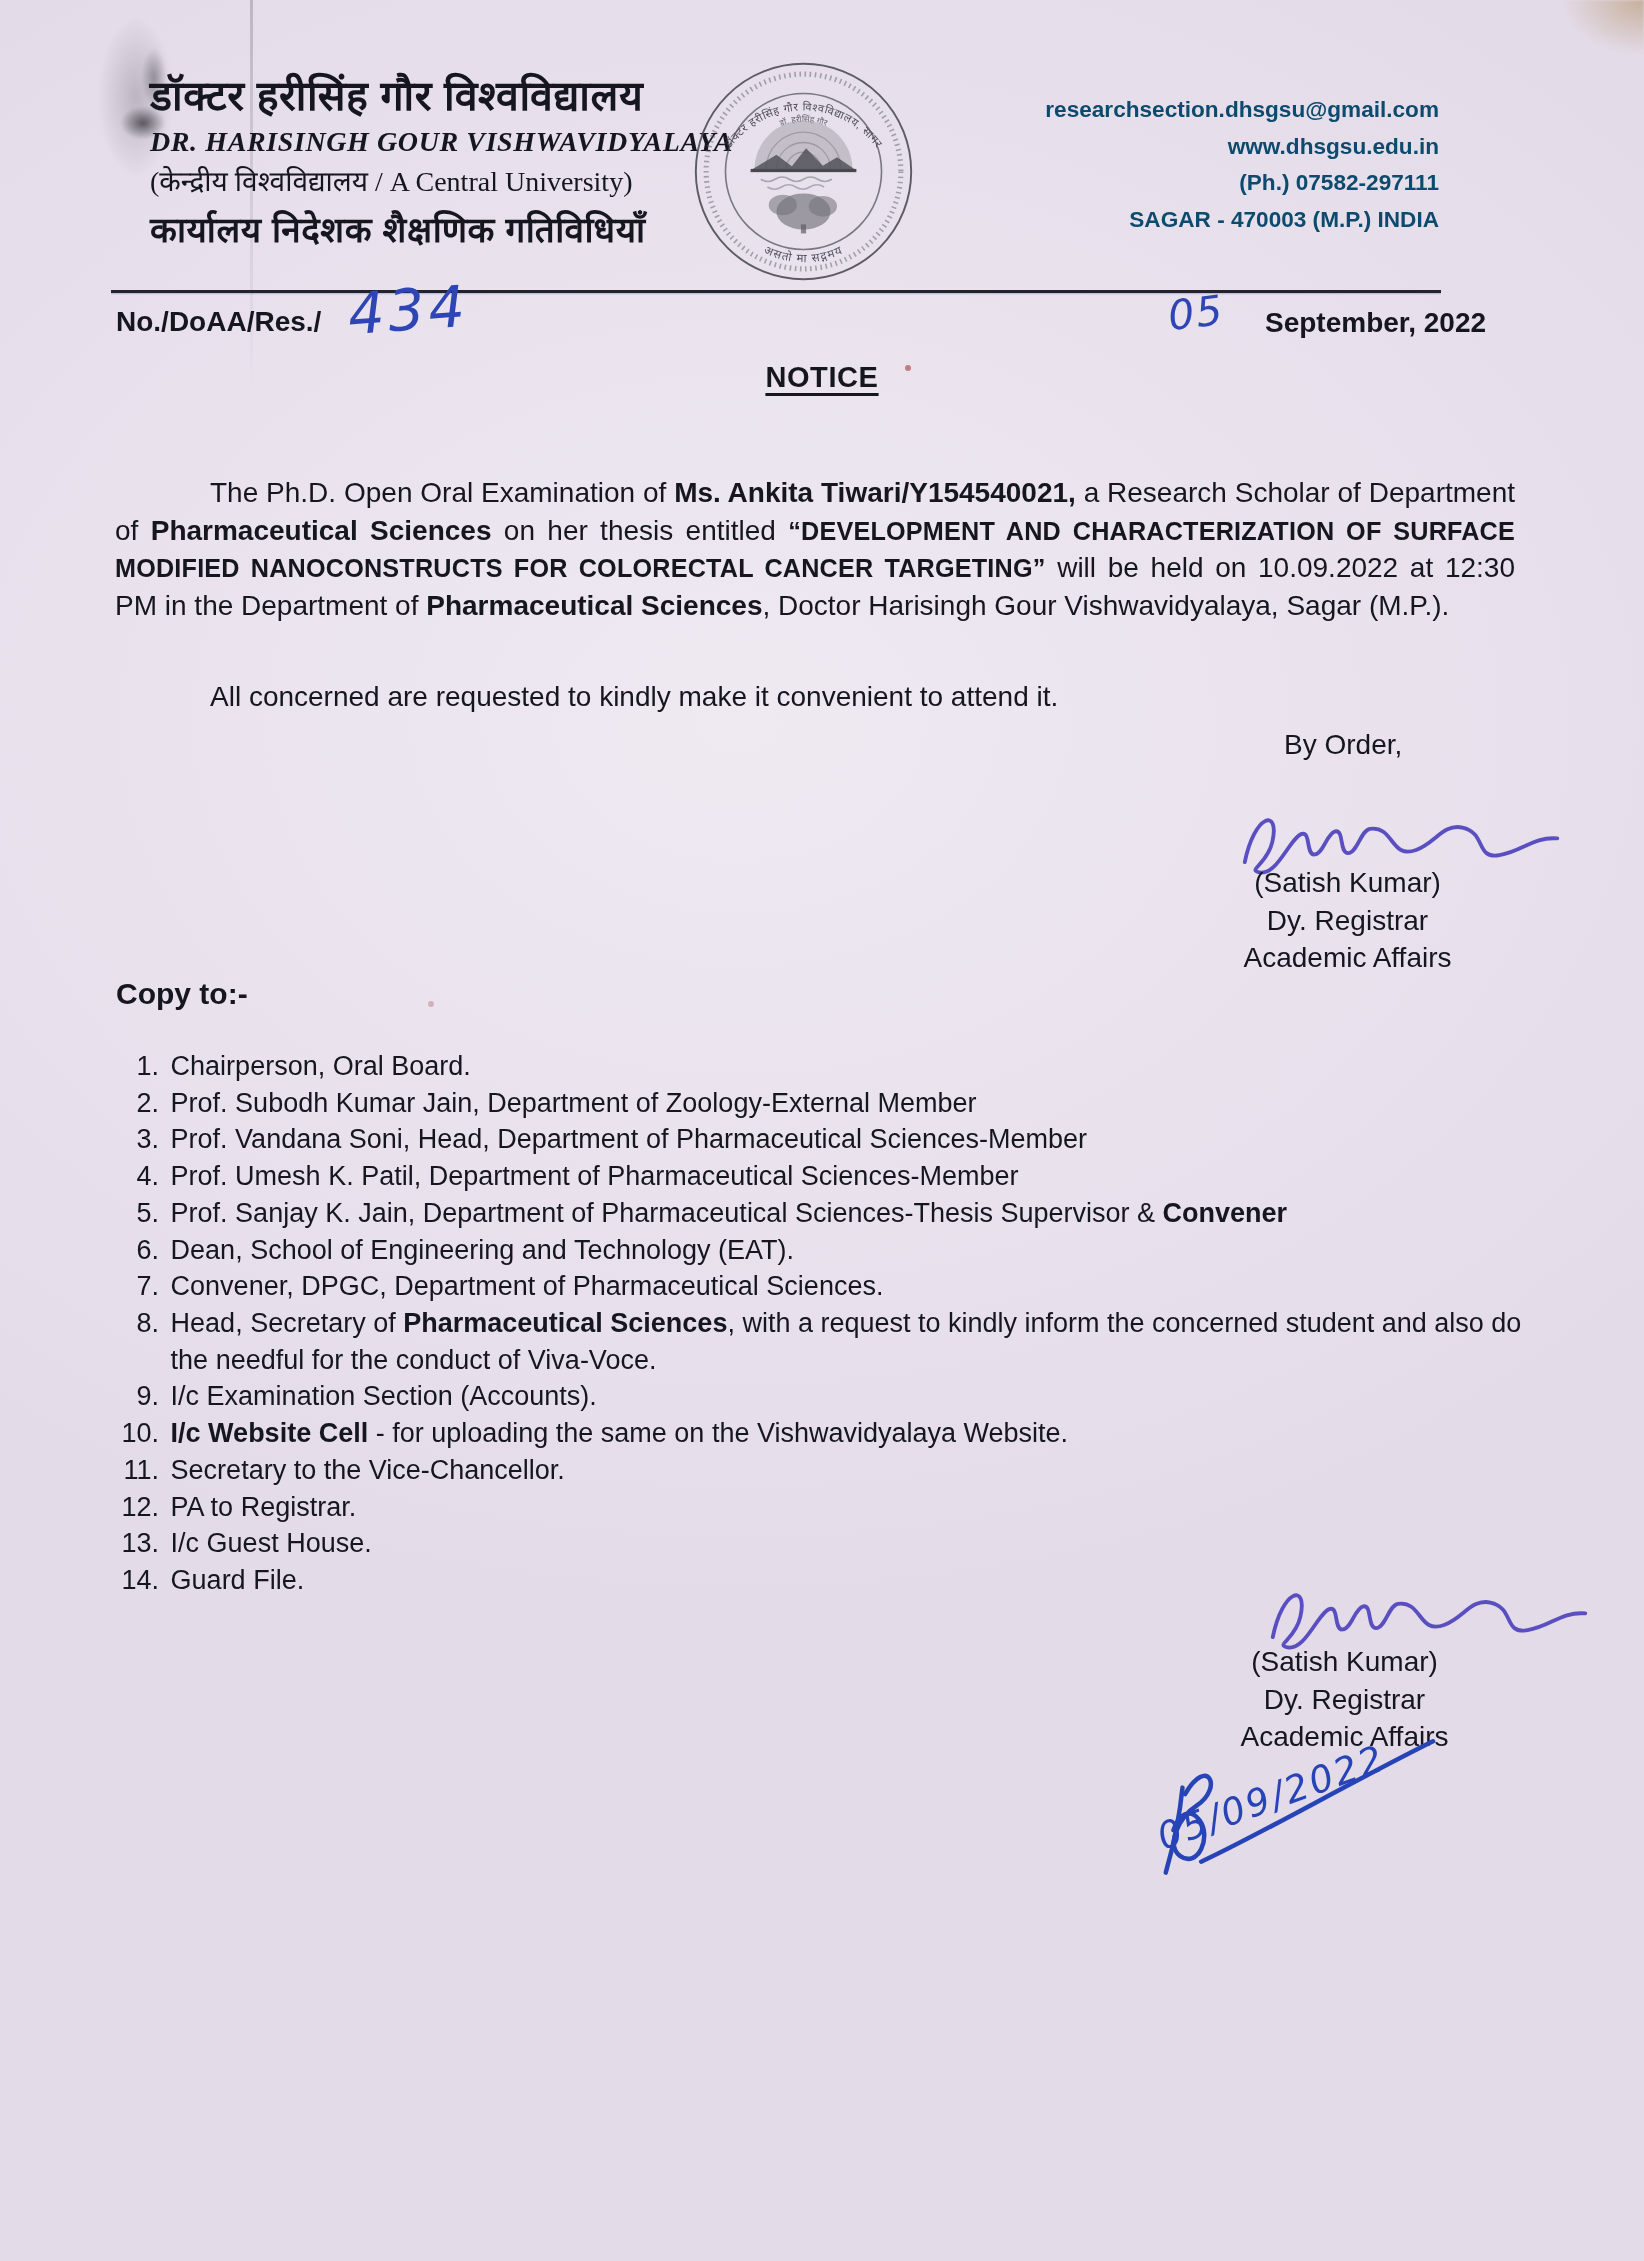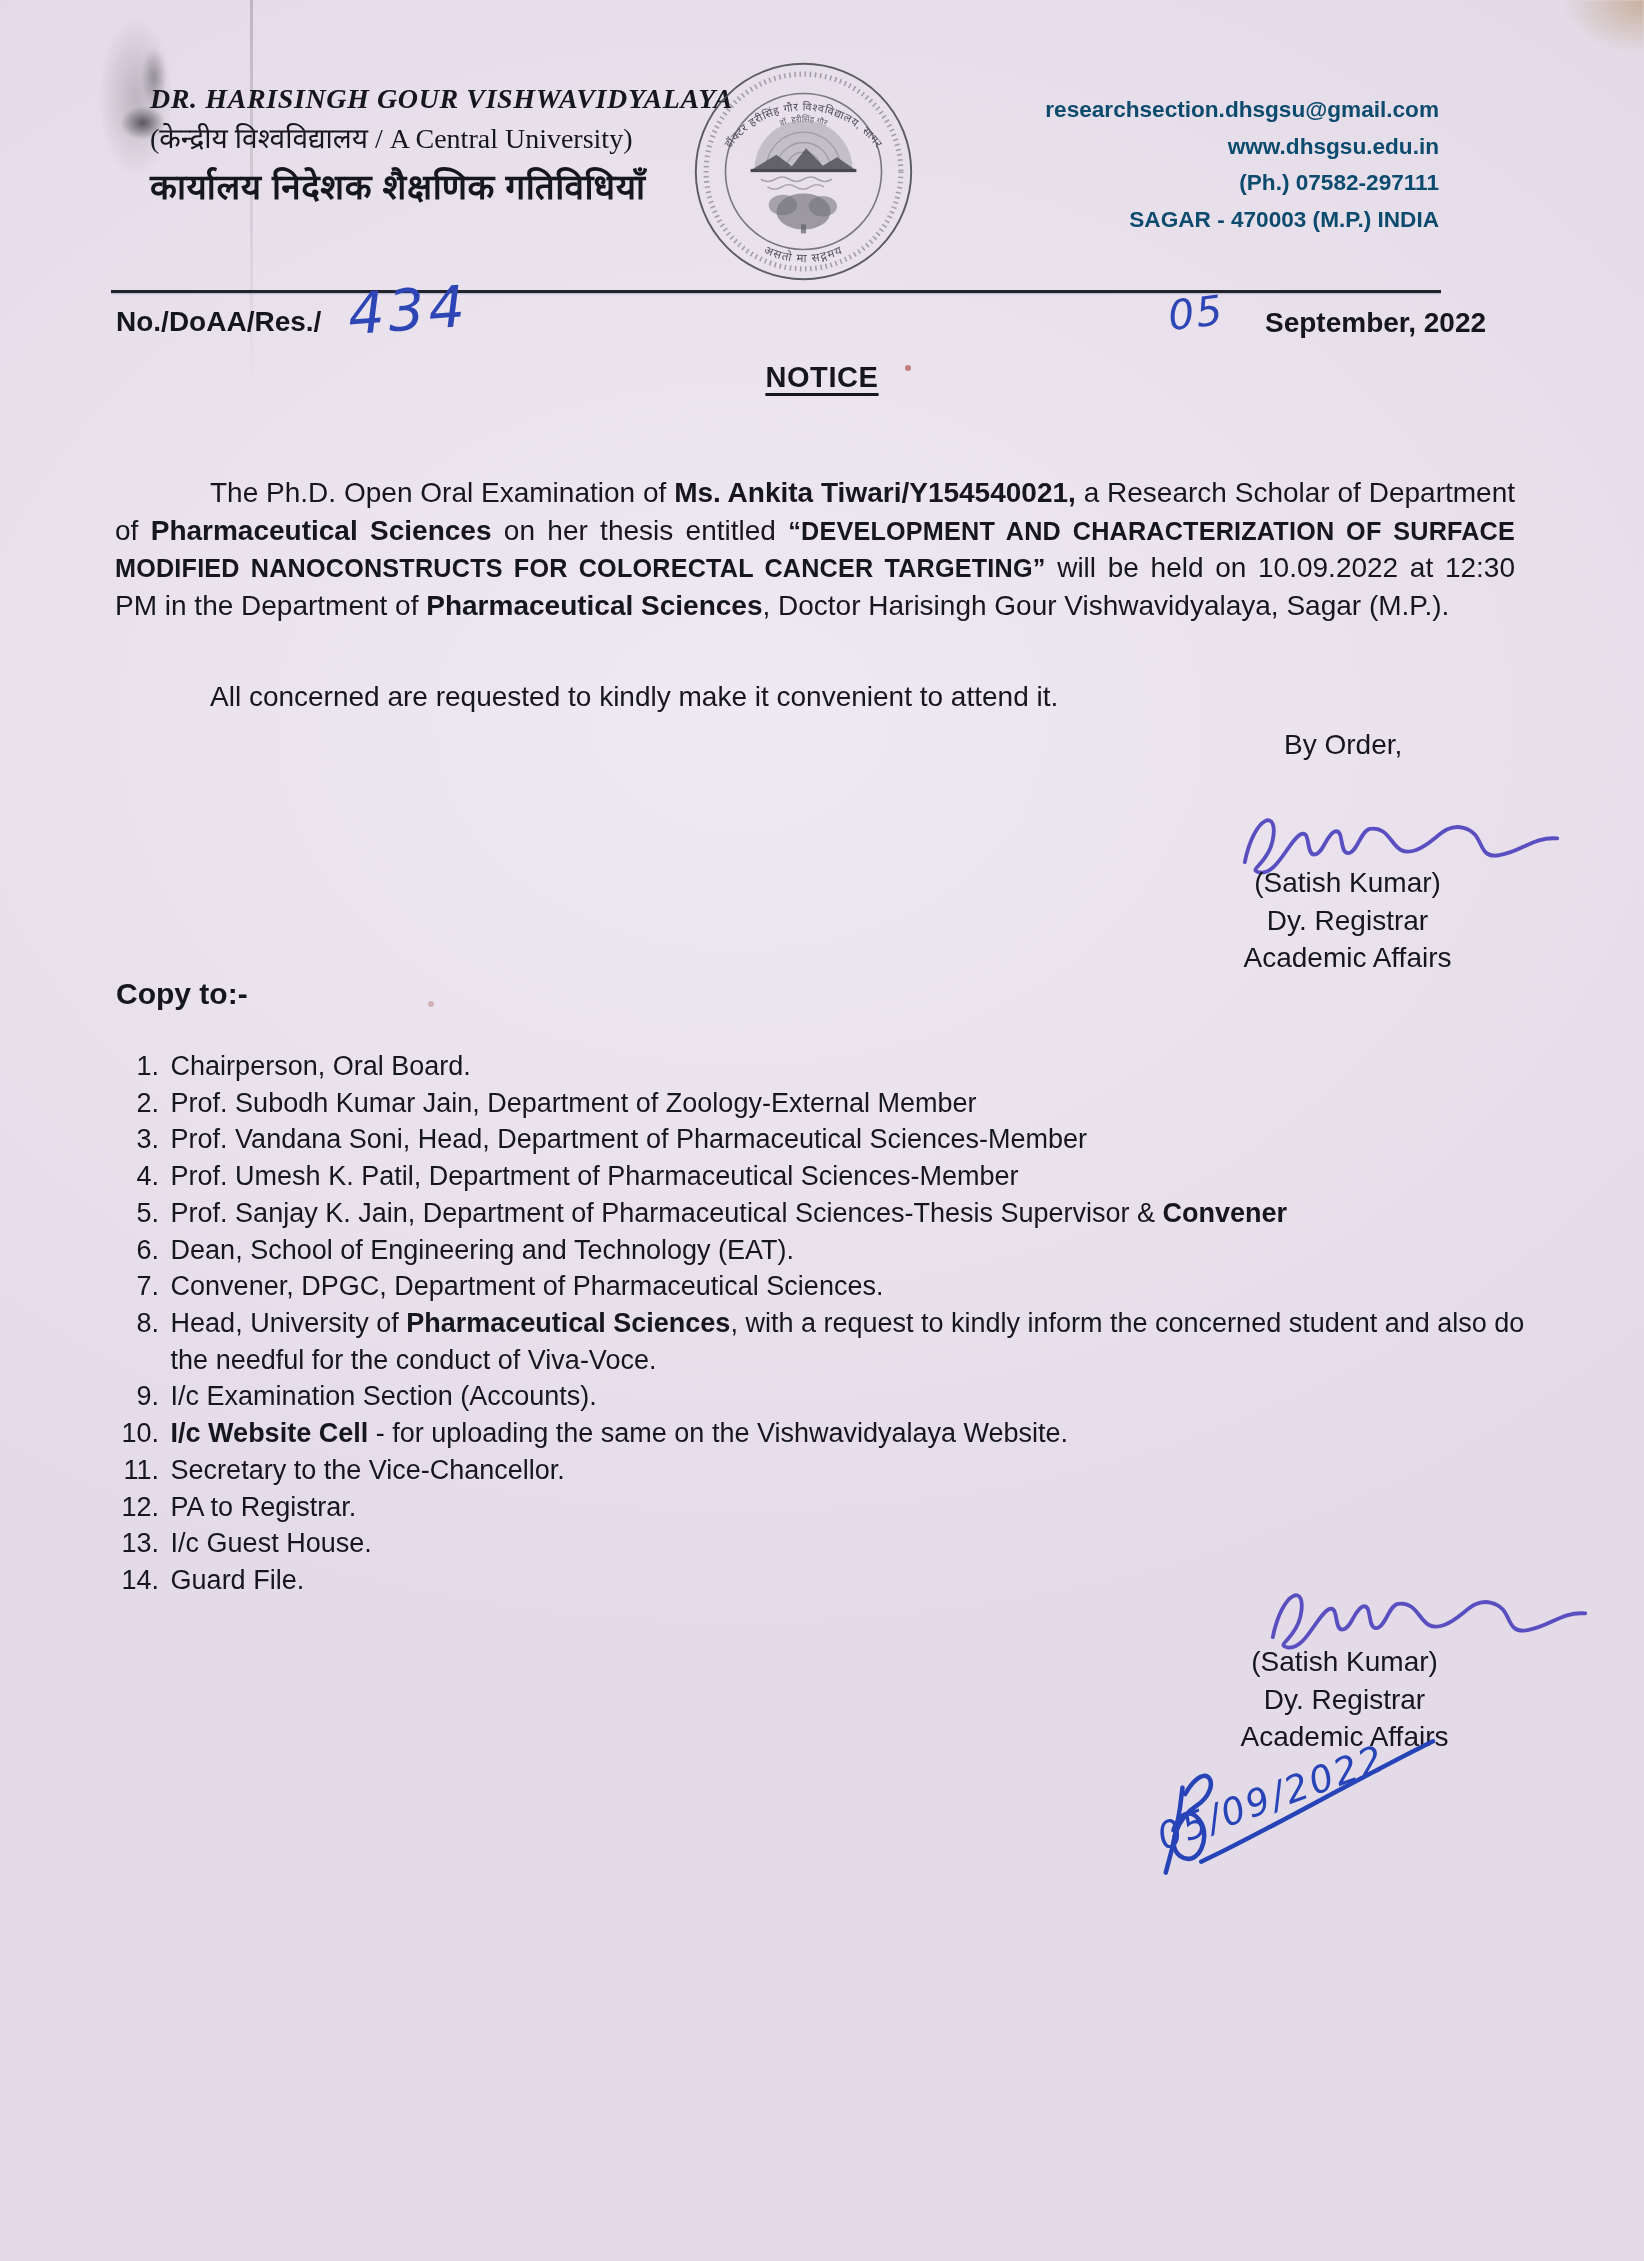--- a/index.html
+++ b/index.html
@@ -76,20 +76,21 @@
 </head>
 <body>
 
 <div class="abs stain-topleft"></div>
 <div class="abs crease"></div>
 <div class="abs corner-tr"></div>
 <div class="abs dot-red" style="left:905px;top:365px;"></div>
 <div class="abs dot-red" style="left:428px;top:1001px;opacity:.5;"></div>
 
 <div class="abs header-left">
+  <div class="hindi-title">डॉक्टर हरीसिंह गौर विश्वविद्यालय</div>
   <div class="eng-title">DR. HARISINGH GOUR VISHWAVIDYALAYA</div>
   <div class="subtitle">(केन्द्रीय विश्वविद्यालय / A Central University)</div>
   <div class="office-hi">कार्यालय निदेशक शैक्षणिक गतिविधियाँ</div>
 </div>
 
 <div class="abs seal-wrap">
   <svg width="227" height="227" viewBox="-176 -176 352 352">
     <defs>
       <path id="sealTop" d="M -138 22 A 140 140 0 0 1 138 22" fill="none"></path>
       <path id="sealInner" d="M -96 6 A 97 97 0 0 1 96 6" fill="none"></path>
@@ -186,21 +187,21 @@
     <li>
       <span class="num">6.</span>
       <span class="txt"><span>Dean, School of Engineering and Technology (EAT).</span></span>
     </li>
     <li>
       <span class="num">7.</span>
       <span class="txt"><span>Convener, DPGC, Department of Pharmaceutical Sciences.</span></span>
     </li>
     <li>
       <span class="num">8.</span>
-      <span class="txt"><span>Head, University of </span><span class="b">Pharmaceutical Sciences</span><span>, with a request to kindly inform the concerned student and also do the needful for the conduct of Viva-Voce.</span></span>
+      <span class="txt"><span>Head, Secretary of </span><span class="b">Pharmaceutical Sciences</span><span>, with a request to kindly inform the concerned student and also do the needful for the conduct of Viva-Voce.</span></span>
     </li>
     <li>
       <span class="num">9.</span>
       <span class="txt"><span>I/c Examination Section (Accounts).</span></span>
     </li>
     <li>
       <span class="num">10.</span>
       <span class="txt"><span class="b">I/c Website Cell</span><span> - for uploading the same on the Vishwavidyalaya Website.</span></span>
     </li>
     <li>

